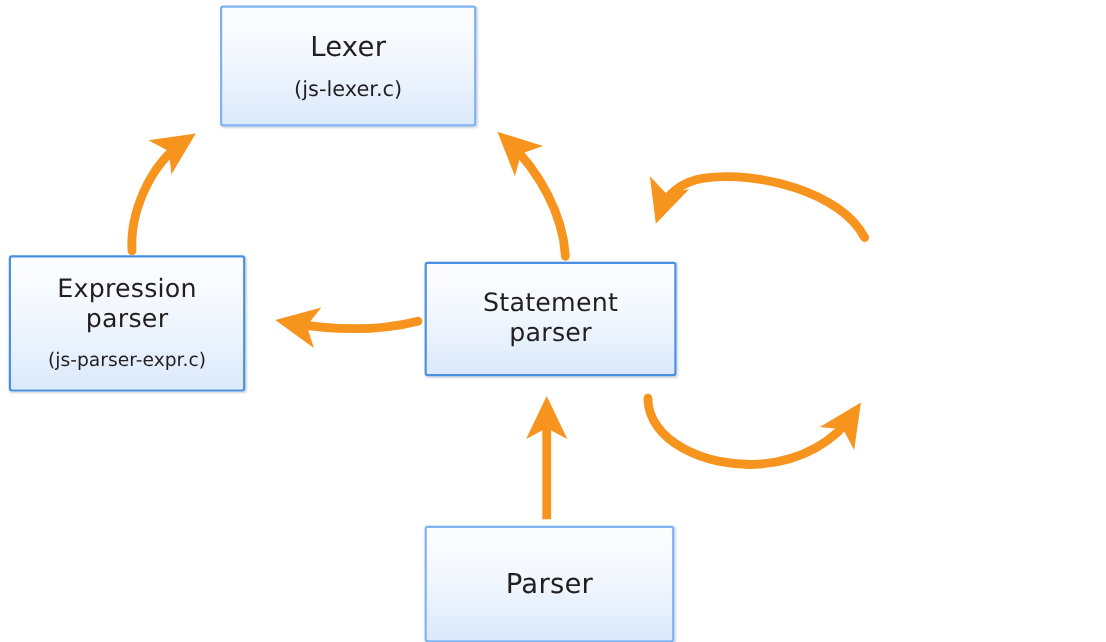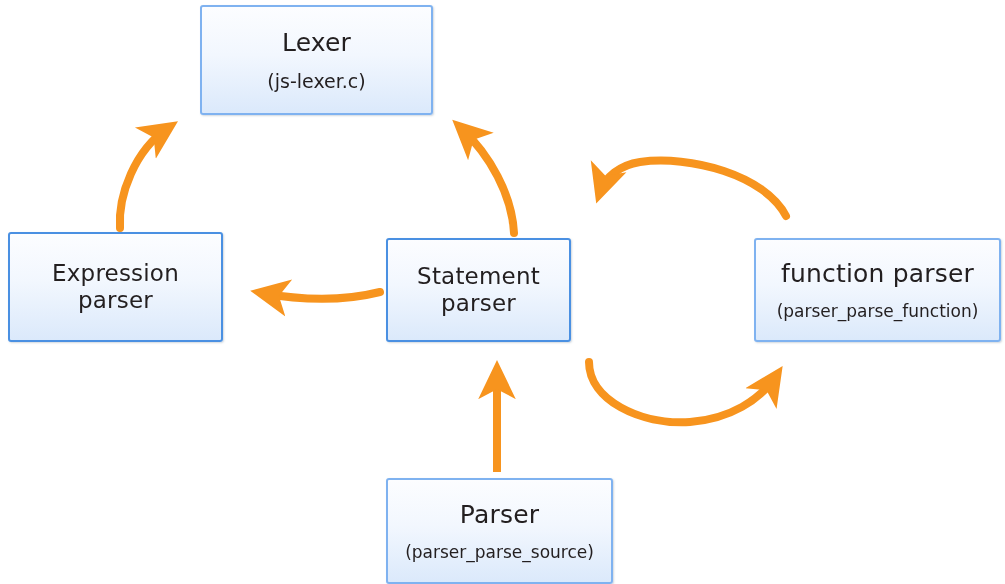--- a/index.html
+++ b/index.html
@@ -85,33 +85,29 @@
     <path d="M 589,362 C 589,400 640,425 690,422 C 730,419 760,400 776,376" fill="none" stroke="#f7941e" stroke-width="8" stroke-linecap="round" marker-end="url(#ah)"></path>
 
     <path d="M 497,472 L 497,372" fill="none" stroke="#f7941e" stroke-width="8" stroke-linecap="butt" marker-end="url(#ah)"></path>
   </svg>
 
   <div class="node soft" id="node-lexer" style="left: 200px; top: 5px; width: 233px; height: 110px; color: rgb(35, 31, 32);">
     <div class="title">Lexer</div>
     <div class="sub">(js-lexer.c)</div>
   </div>
 
-  <div class="node small-title small-sub" id="node-expression-parser" style="left: 8px; top: 232px; width: 215px; height: 110px; color: rgb(35, 31, 32);">
+  <div class="node small-title small-sub" id="node-expression-parser" style="left: 8px; top: 232px; width: 215px; height: 124px; color: rgb(35, 31, 32);">
     <div class="title two-line">Expression
 parser</div>
+    <div class="sub">(js-parser-expr.c)</div>
   </div>
 
-  <div class="node small-title small-sub" id="node-statement-parser" style="left: 386px; top: 238px; width: 185px; height: 104px; color: rgb(35, 31, 32);">
+  <div class="node small-title small-sub" id="node-statement-parser" style="left: 386px; top: 238px; width: 229px; height: 104px; color: rgb(35, 31, 32);">
     <div class="title two-line">Statement
 parser</div>
   </div>
 
-  <div class="node soft small-sub" id="node-function-parser" style="left: 754px; top: 238px; width: 247px; height: 104px; color: rgb(35, 31, 32);">
-    <div class="title">function parser</div>
-    <div class="sub">(parser_parse_function)</div>
-  </div>
 
   <div class="node soft small-sub" id="node-parser" style="left: 386px; top: 478px; width: 227px; height: 106px; color: rgb(35, 31, 32);">
     <div class="title">Parser</div>
-    <div class="sub">(parser_parse_source)</div>
   </div>
 
 </div>
 
 </body></html>

